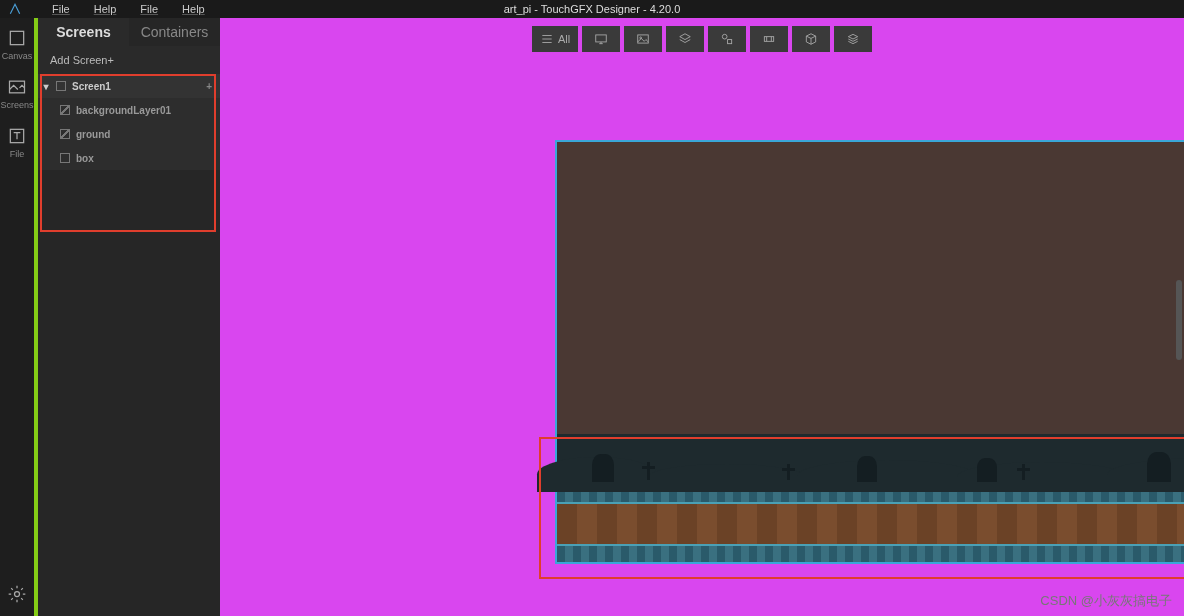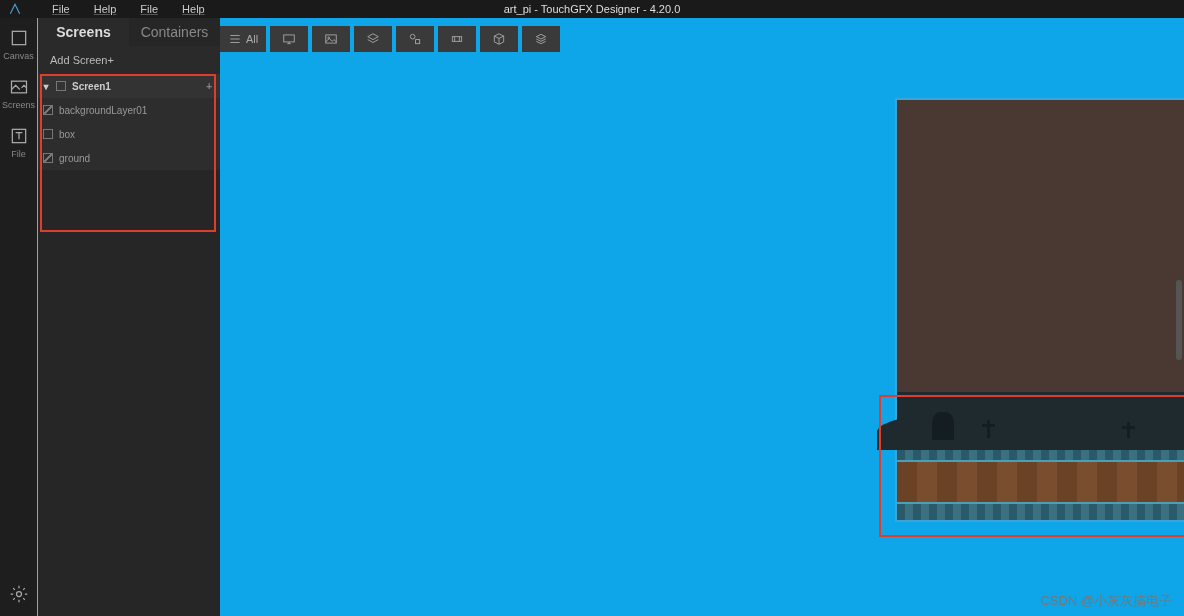--- a/index.html
+++ b/index.html
@@ -29,21 +29,21 @@
     .main { display: flex; height: calc(100% - 18px); }
     
     .leftbar {
       width: 38px;
       background: #1e1e1e;
       display: flex;
       flex-direction: column;
       align-items: center;
       padding-top: 10px;
       gap: 16px;
-      border-right: 1px solid #84cc16;
+      border-right: 4px solid #84cc16;
       position: relative;
     }
     .leftbar-icon {
       width: 28px;
       display: flex;
       flex-direction: column;
       align-items: center;
       gap: 3px;
       cursor: pointer;
       color: #888;
@@ -89,37 +89,38 @@
     .tree-item {
       display: flex;
       align-items: center;
       height: 24px;
       padding-left: 8px;
       gap: 6px;
       cursor: pointer;
       color: #999;
     }
     .tree-item.screen { background: #333; color: #ccc; font-weight: 600; padding-left: 4px; }
-    .tree-item.child { padding-left: 5px; background: #2d2d2d; }
+    .tree-item.child { padding-left: 22px; background: #2d2d2d; font-weight: bold; }
     .tree-item .caret { width: 8px; text-align:center; }
     .tree-item .node-icon { width: 10px; height: 10px; border: 1px solid #777; display:inline-block; }
     .tree-item .node-icon.box { border-style: solid; }
     .tree-item .node-icon.img { background: linear-gradient(135deg, transparent 40%, #777 40%, #777 60%, transparent 60%); }
     .tree-plus { margin-left: auto; margin-right: 8px; color: #888; }
     .red-box-panel {
       position: absolute;
       border: 2px solid #e03e2d;
       pointer-events: none;
     }
     
     .canvas-area {
       flex: 1;
-      background: #0ea5e9;
-      position: relative;
-      display: flex;
+      background: #d946ef;
+      position: relative;
+      display: flex;
+      flex-direction: column;
     }
     .toolbar {
       display: flex;
       justify-content: center;
       padding: 8px 0;
       gap: 4px;
     }
     .tool-btn {
       background: #3a3a3a;
       border: none;
@@ -259,26 +260,26 @@
         <span class="caret">▾</span>
         <span class="node-icon"></span>
         <span>Screen1</span>
         <span class="tree-plus">+</span>
       </div>
       <div class="tree-item child">
         <span class="node-icon img"></span>
         <span>backgroundLayer01</span>
       </div>
       <div class="tree-item child">
+        <span class="node-icon img"></span>
+        <span>ground</span>
+      </div>
+      <div class="tree-item child">
         <span class="node-icon box"></span>
         <span>box</span>
-      </div>
-      <div class="tree-item child">
-        <span class="node-icon img"></span>
-        <span>ground</span>
       </div>
       <div class="red-box-panel" style="left:2px; top:0px; width:176px; height:158px;"></div>
     </div>
   </div>
 
   <div class="canvas-area">
     <div class="toolbar">
       <button class="tool-btn wide">
         <svg viewBox="0 0 24 24">
             <path d="M4 6 H20 M4 12 H20 M4 18 H20"></path>

